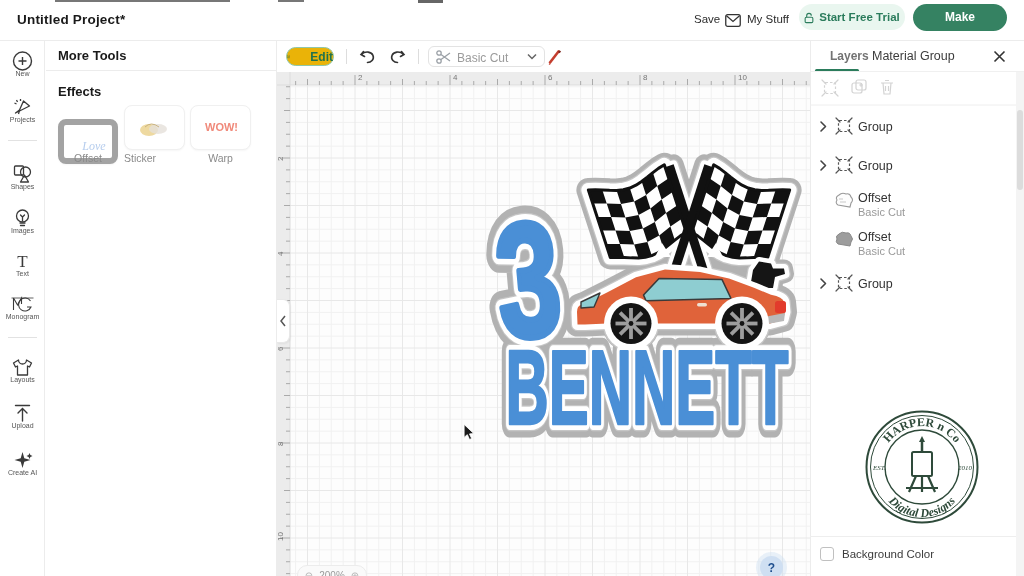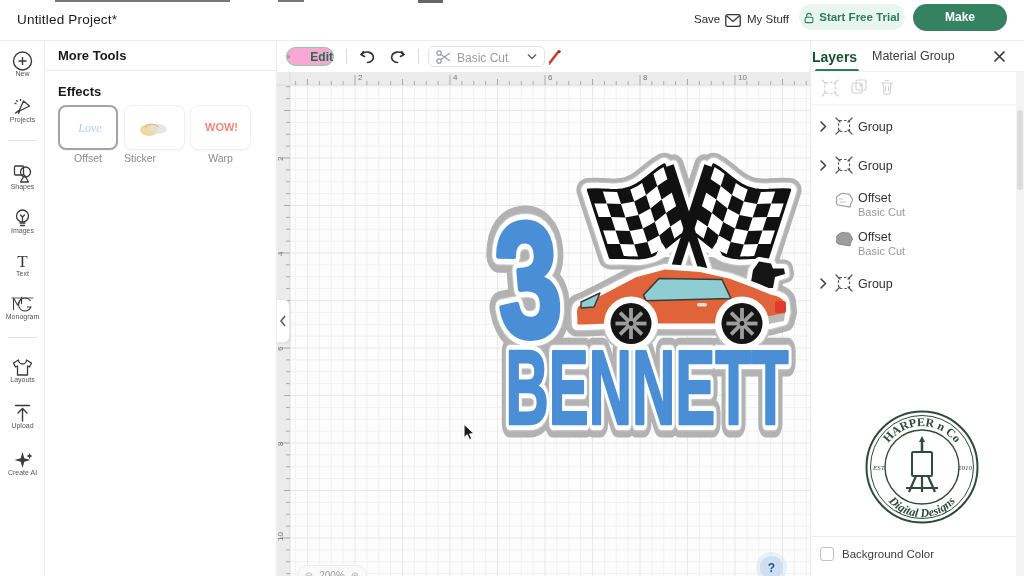--- a/index.html
+++ b/index.html
@@ -347,21 +347,21 @@
 </g>
 </svg>
 
 <div class="abs" style="left:0;top:41px;width:277px;height:535px;background:#fff;border-right:1px solid #ececec"></div>
 <div class="abs" style="left:810px;top:41px;width:214px;height:535px;background:#fff;border-left:1px solid #ececec"></div>
 
 <div class="abs" style="left:0;top:0;width:1024px;height:41px;background:#fff;border-bottom:1px solid #ececec"></div>
 <div class="abs" style="left:55px;top:0;width:175px;height:2px;background:#777"></div>
 <div class="abs" style="left:278px;top:0;width:26px;height:2px;background:#777"></div>
 <div class="abs" style="left:418px;top:0;width:25px;height:2.5px;background:#666"></div>
-<div class="abs" style="left:17px;top:12px;font-size:13.5px;font-weight:normal;color:#1a1a1a;letter-spacing:.2px">Untitled Project*</div>
+<div class="abs" style="left:17px;top:12px;font-size:13.5px;font-weight:bold;color:#1a1a1a;letter-spacing:.2px">Untitled Project*</div>
 <div class="abs" style="left:694px;top:13px;font-size:11.5px;color:#2d2d2d">Save</div>
 <div class="abs" style="left:725px;top:11px"><svg width="16" height="13" viewBox="0 0 17 14" style="vertical-align:-2px">
       <rect x="0.7" y="0.7" width="15.6" height="12.6" rx="2" fill="none" stroke="#333" stroke-width="1.4"></rect>
       <path d="M1.5,2 L8.5,8 L15.5,2" fill="none" stroke="#333" stroke-width="1.4"></path>
     </svg></div>
 <div class="abs" style="left:747px;top:13px;font-size:11.5px;color:#2d2d2d">My Stuff</div>
 <div class="abs" style="left:799px;top:4px;width:106px;height:26px;background:#e9f6ef;border-radius:14px;display:flex;align-items:center;justify-content:center;gap:5px">
     <span><svg width="10" height="12" viewBox="0 0 13 14" style="vertical-align:-2px">
         <rect x="1.5" y="6" width="10" height="7" rx="1.5" fill="none" stroke="#2b7c5c" stroke-width="1.4"></rect>
         <path d="M3.5,6 V4 a3,3 0 0 1 6,0" fill="none" stroke="#2b7c5c" stroke-width="1.4"></path>
@@ -431,38 +431,38 @@
     </g>
   </svg>
 <div style="position:absolute;left:0;top:469px;width:45px;text-align:center;font-size:7px;color:#555">Create AI</div>
 <div style="position:absolute;left:8px;top:140px;width:29px;border-top:1px solid #e2e2e2"></div>
 <div style="position:absolute;left:8px;top:337px;width:29px;border-top:1px solid #e2e2e2"></div>
 
 <div class="abs" style="left:46px;top:41px;width:231px;height:30px;border-bottom:1px solid #ececec"></div>
 <div class="abs" style="left:58px;top:48px;font-size:13px;font-weight:bold;color:#1a1a1a">More Tools</div>
 <div class="abs" style="left:58px;top:84px;font-size:13px;font-weight:bold;color:#1a1a1a">Effects</div>
 
-<div style="position:absolute;left:58px;top:105px;width:60px;height:45px;border:2px solid #a3a3a3;border-radius:8px;background:#fff;box-shadow:0 1px 2px rgba(0,0,0,.04)">
+<div style="position:absolute;left:58px;top:119px;width:60px;height:45px;border:6px solid #a3a3a3;border-radius:8px;background:#fff;box-shadow:0 1px 2px rgba(0,0,0,.04)">
   <div style="position:absolute;left:0;top:14px;width:60px;text-align:center;font-family:'Liberation Serif',serif;font-style:italic;font-size:12px;color:#a9c4ea;opacity:.85">Love</div>
 </div>
 <div style="position:absolute;left:124px;top:105px;width:61px;height:45px;border:1px solid #f0f0f0;border-radius:8px;background:#fff;box-shadow:0 1px 2px rgba(0,0,0,.04)">
   <svg style="position:absolute;left:14px;top:12px" width="32" height="20" viewBox="0 0 32 20">
       <ellipse cx="10" cy="12" rx="9" ry="6" fill="#eed9a0"></ellipse>
       <ellipse cx="19" cy="11" rx="9" ry="5" fill="#e5e0da" opacity=".8"></ellipse>
       <path d="M6,9 q6,-6 14,0" stroke="#c9b27e" fill="none"></path>
     </svg>
 </div>
 <div style="position:absolute;left:190px;top:105px;width:61px;height:45px;border:1px solid #f0f0f0;border-radius:8px;background:#fff;box-shadow:0 1px 2px rgba(0,0,0,.04)">
   <div style="position:absolute;left:0;top:15px;width:61px;text-align:center;font-size:11px;font-weight:bold;color:#f0897a">WOW!</div>
 </div>
 <div style="position:absolute;left:58px;top:152px;width:60px;text-align:center;font-size:10.5px;color:#8a8a8a">Offset</div>
 <div style="position:absolute;left:124px;top:152px;width:61px;font-size:10.5px;color:#8a8a8a">Sticker</div>
 <div style="position:absolute;left:190px;top:152px;width:61px;text-align:center;font-size:10.5px;color:#8a8a8a">Warp</div>
 
-<div style="position:absolute;left:286px;top:47px;width:48px;height:19px;border:1.5px solid #8fc7aa;border-radius:13px;background:#f9a8d4;display:flex;align-items:center;justify-content:center;gap:20px">
+<div style="position:absolute;left:286px;top:47px;width:48px;height:19px;border:1.5px solid #8fc7aa;border-radius:13px;background:#eab308;display:flex;align-items:center;justify-content:center;gap:20px">
 <svg width="13" height="13" viewBox="0 0 13 13">
       <path d="M11,6.5 V11 a0.8,0.8 0 0 1 -0.8,0.8 H2.2 A0.8,0.8 0 0 1 1.4,11 V3 a0.8,0.8 0 0 1 0.8,-0.8 H6" fill="none" stroke="#20714e" stroke-width="1.3"></path>
       <path d="M5,8.2 L10.6,2 l1.4,1.3 L6.5,9.2 l-2,0.5 Z" fill="none" stroke="#20714e" stroke-width="1.2" stroke-linejoin="round"></path>
     </svg>
 <span style="font-size:12px;font-weight:bold;color:#20714e">Edit</span>
   </div>
 <div style="position:absolute;left:346px;top:49px;height:15px;border-left:1px solid #ddd"></div>
 <svg style="position:absolute;left:359px;top:50px" width="17" height="14" viewBox="0 0 17 14">
     <path d="M4.5,1.5 L2,4.5 L5.5,6.5 M2.3,4.3 C6.5,0.8 12.5,1.6 14,5.5 C15.5,9.5 12,12.5 8.5,12.5" fill="none" stroke="#333" stroke-width="1.6" stroke-linecap="round"></path>
   </svg>
@@ -486,21 +486,21 @@
     <path d="M3,14.5 L11.5,3.5" stroke="#c43e2e" stroke-width="2.6" stroke-linecap="round"></path>
     <path d="M12.5,2.2 l1.6,1.3 -1.4,1.8 -1.7,-1.4 Z" fill="#7d2a20"></path>
     <path d="M2.5,15.5 l-0.8,1.6 1.9,-0.6 Z" fill="#c43e2e"></path>
   </svg>
 
 <div class="abs" style="left:277px;top:299px;width:13px;height:44px;background:#fff;border:1px solid #e8e8e8;border-left:none;border-radius:0 7px 7px 0;box-shadow:1px 1px 2px rgba(0,0,0,.05)"></div>
 <svg class="abs" style="left:279px;top:314px" width="8" height="14" viewBox="0 0 8 14">
     <path d="M6,2 L2,7 L6,12" fill="none" stroke="#555" stroke-width="1.5"></path>
   </svg>
 
-<div class="abs" style="left:812px;top:49px;font-size:14px;font-weight:bold;color:#14532d">Layers</div>
+<div class="abs" style="left:830px;top:49px;font-size:12px;font-weight:bold;color:#737373">Layers</div>
 <div class="abs" style="left:815px;top:69px;width:44px;height:3px;background:#2b7c5c;border-radius:2px"></div>
 <div class="abs" style="left:872px;top:49px;font-size:12.5px;color:#3c3c3c">Material Group</div>
 <svg class="abs" style="left:993px;top:50px" width="13" height="13" viewBox="0 0 13 13">
     <path d="M1.5,1.5 L11.5,11.5 M11.5,1.5 L1.5,11.5" stroke="#333" stroke-width="1.6"></path>
   </svg>
 <div class="abs" style="left:811px;top:71px;width:213px;border-top:1px solid #f0f0f0"></div>
 <svg style="position:absolute;left:810px;top:41px;width:214px;height:535px" viewBox="0 0 214 535">
 <g font-family="'Liberation Sans',sans-serif">
 
 <g transform="translate(12,39)" stroke="#d3d3d3" fill="none" stroke-width="1.2">

